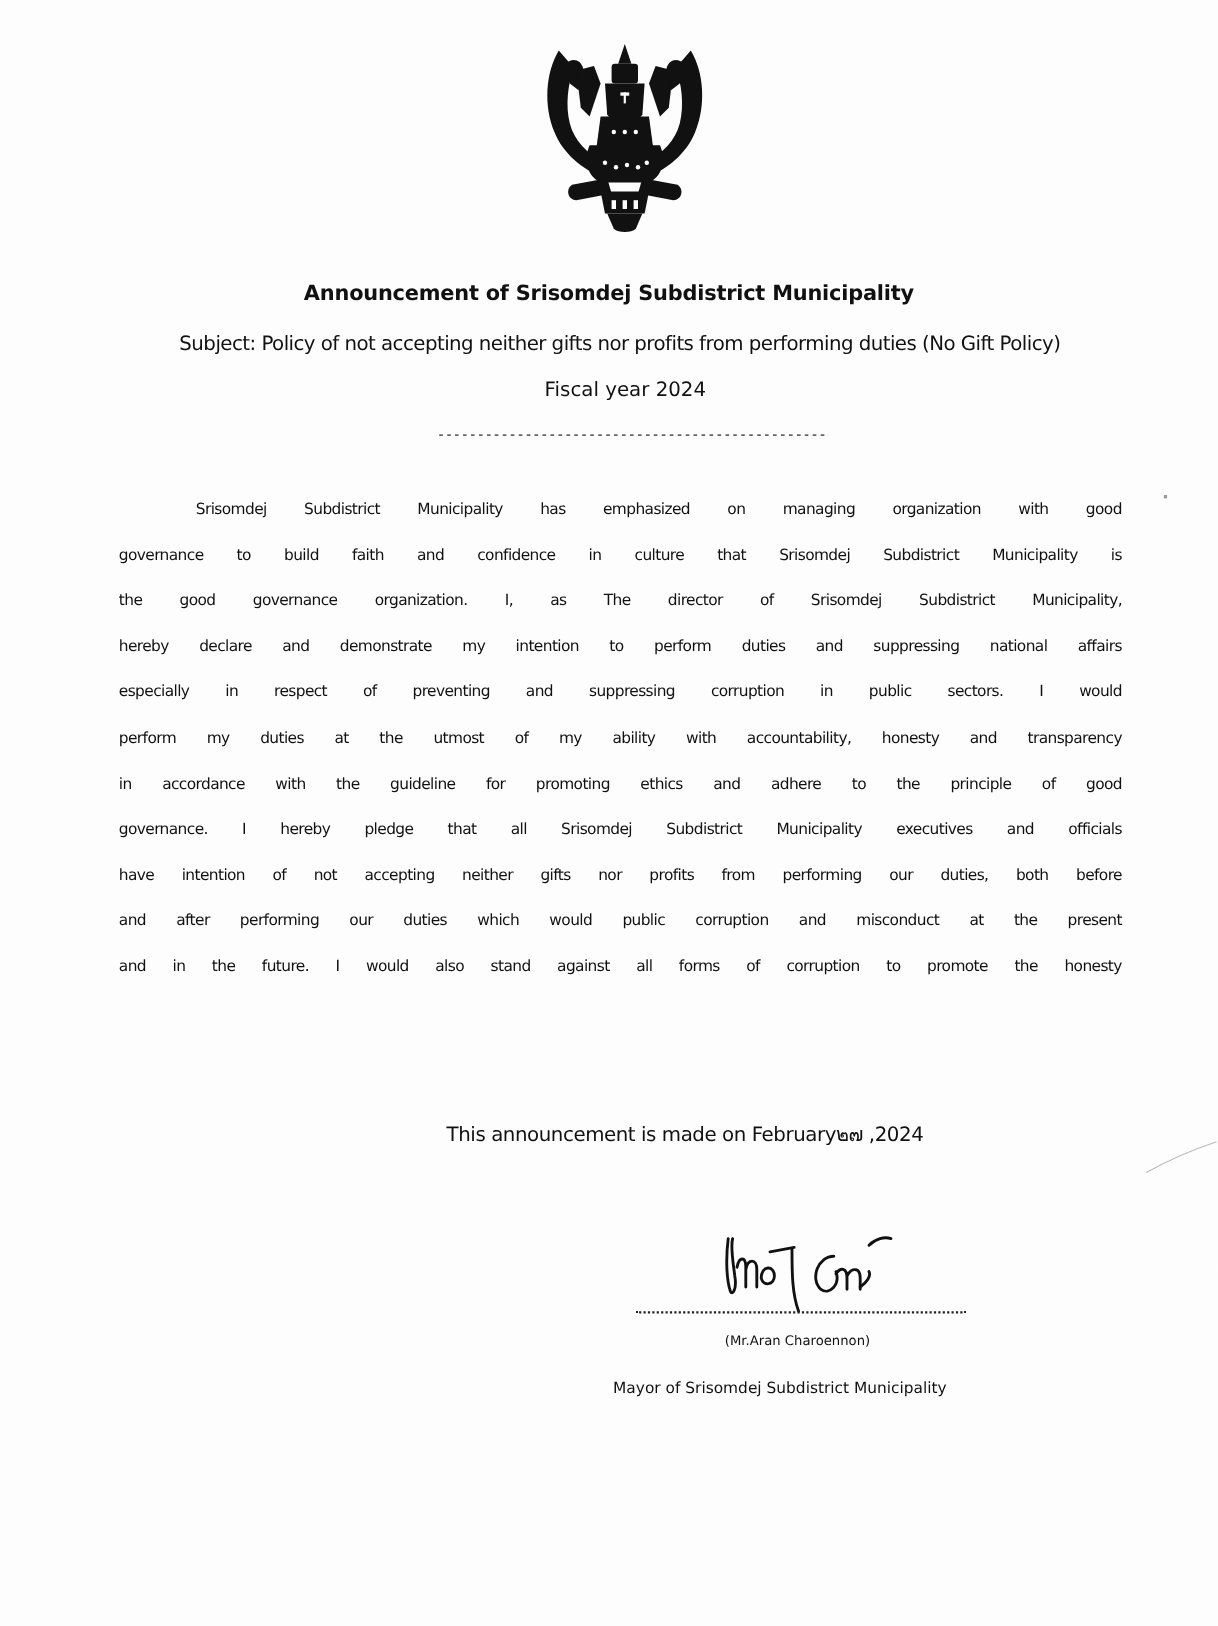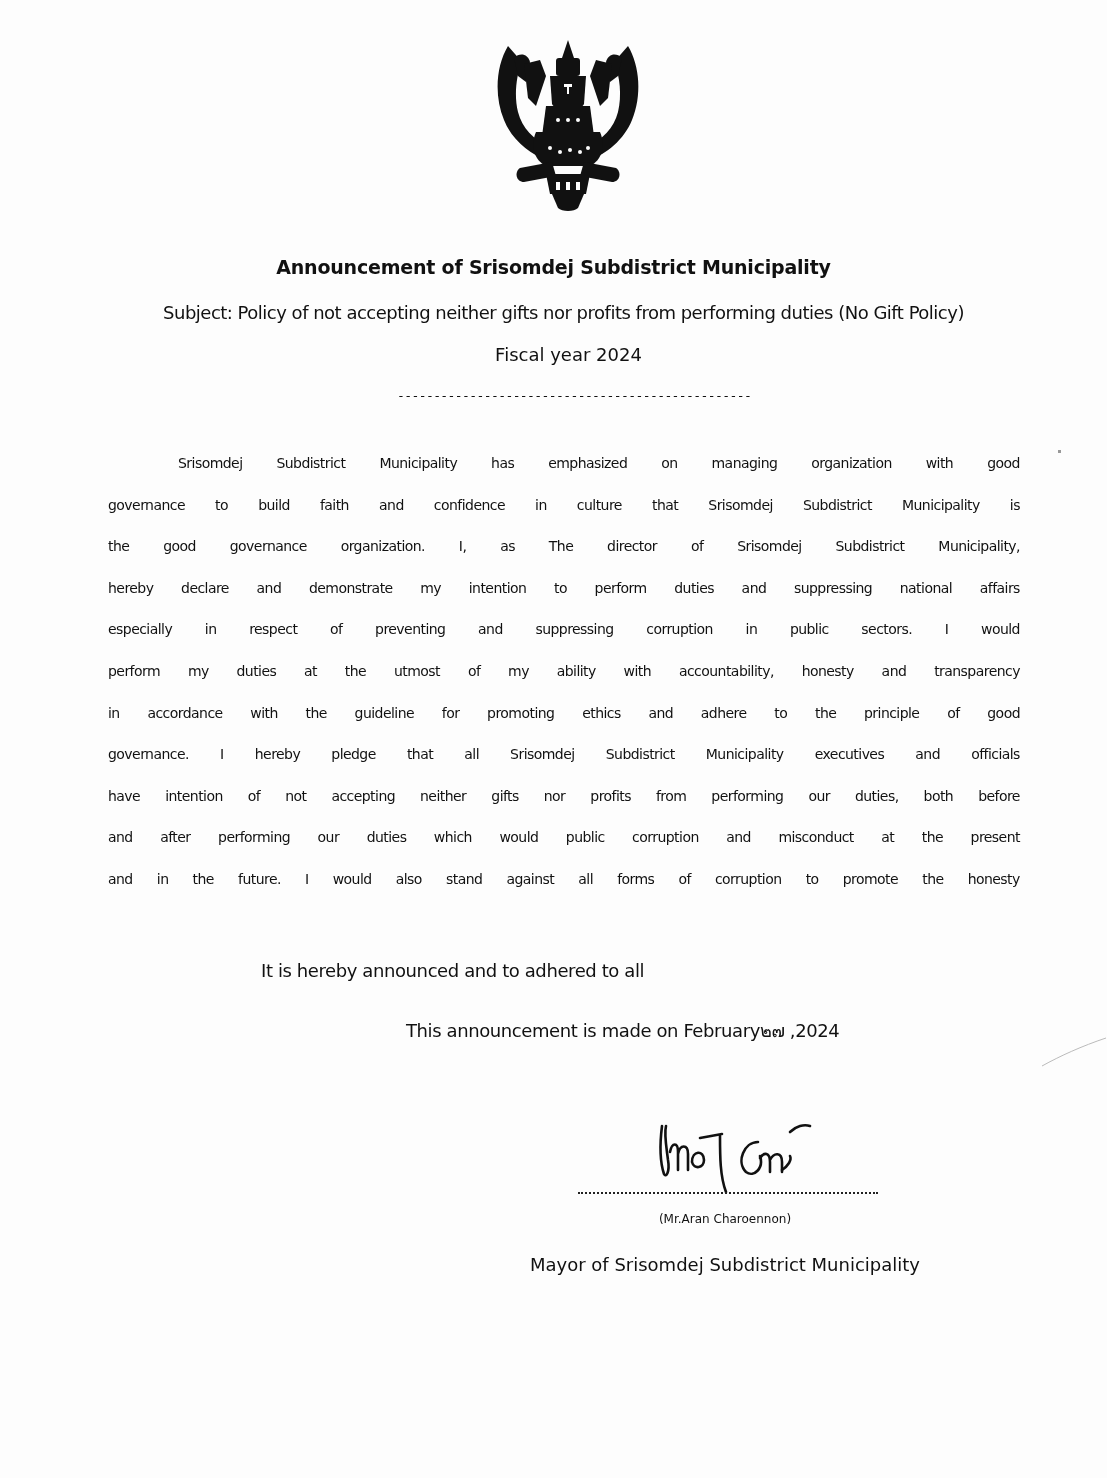--- a/index.html
+++ b/index.html
@@ -121,25 +121,25 @@
   .signer-name {
     position: absolute;
     left: 560px;
     width: 330px;
     top: 1212px;
     text-align: center;
     font-size: 12px;
   }
   .signer-title {
     position: absolute;
-    left: 500px;
+    left: 484px;
     width: 450px;
     top: 1254px;
     text-align: center;
-    font-size: 18px;
+    font-size: 14px;
   }
   .scan-mark {
     position: absolute;
     pointer-events: none;
   }
 </style>
 </head>
 <body>
 
 <div class="page">
@@ -360,21 +360,20 @@
         <span class="w">forms</span>
         <span class="w">of</span>
         <span class="w">corruption</span>
         <span class="w">to</span>
         <span class="w">promote</span>
         <span class="w">the</span>
         <span class="w">honesty</span>
       </div>
   </div>
 
-  <div class="announce">It is hereby announced and to adhered to all</div>
   <div class="date-line">This announcement is made on February๒๗ ,2024</div>
 
   <svg class="signature" viewBox="0 0 200 90">
     <g fill="none" stroke="#111" stroke-width="2.6" stroke-linecap="round" stroke-linejoin="round">
       <path d="M12 14 C10 30 10 50 14 62 C16 66 20 60 18 48 C16 32 14 22 16 14"></path>
       <path d="M20 40 C22 30 28 30 28 40 L28 58 M28 42 C30 32 38 32 38 42 L38 58"></path>
       <path d="M42 50 C42 38 54 38 54 48 C54 56 44 58 42 50 Z"></path>
       <path d="M50 26 L72 22"></path>
       <path d="M70 24 C70 44 70 64 76 80"></path>
       <path d="M108 30 C94 30 86 50 96 60 C104 66 114 56 110 44"></path>

